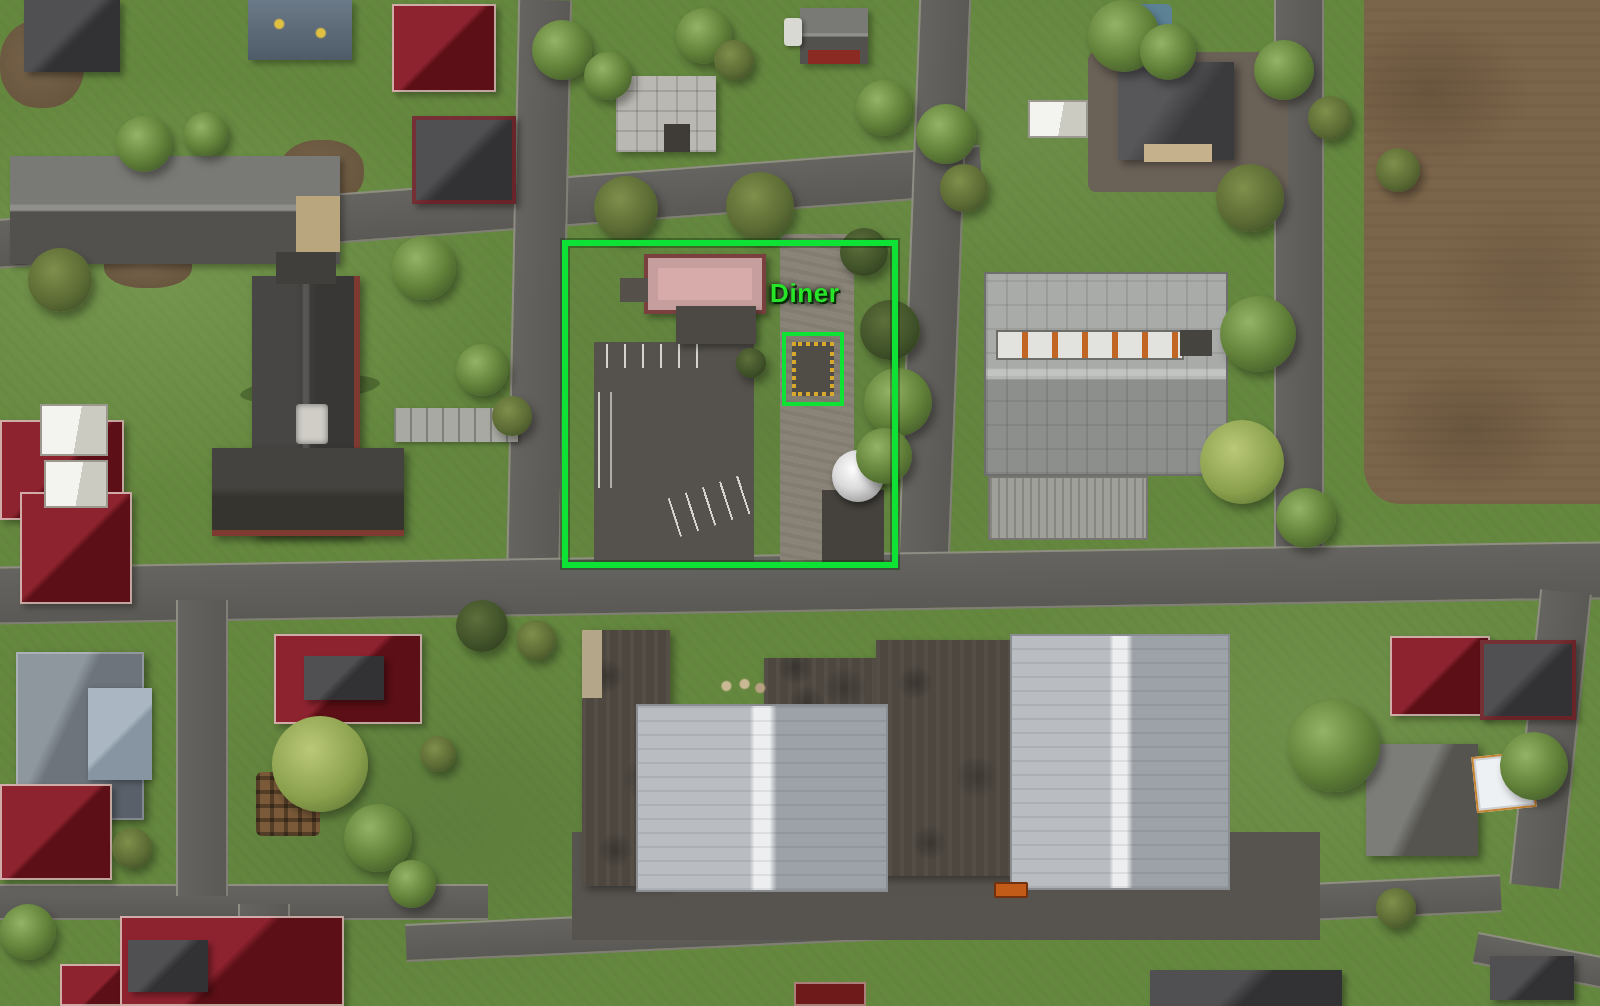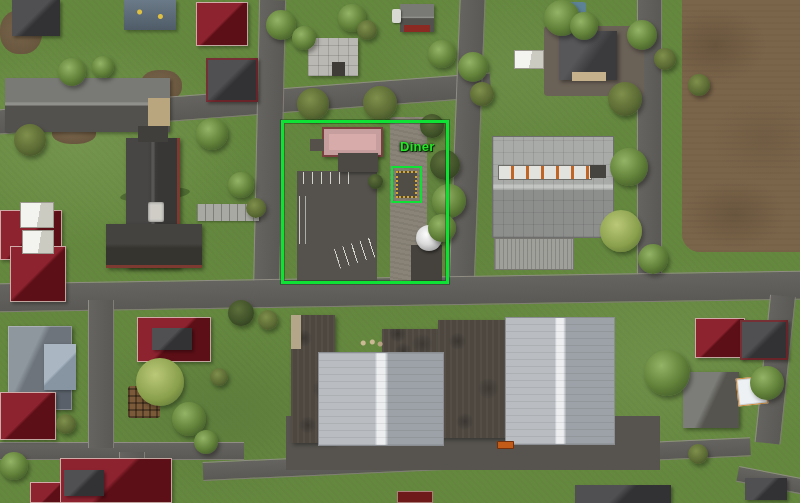--- a/index.html
+++ b/index.html
@@ -206,18 +206,18 @@
   <div class="abs tree t-green" style="left:172px;top:402px;width:34px;height:34px;"></div>
   <div class="abs tree t-green" style="left:194px;top:430px;width:24px;height:24px;"></div>
   <div class="abs tree t-olive" style="left:56px;top:414px;width:20px;height:20px;"></div>
   <div class="abs tree t-green" style="left:0;top:452px;width:28px;height:28px;"></div>
   <div class="abs tree t-olive" style="left:210px;top:368px;width:18px;height:18px;"></div>
   <div class="abs tree t-green" style="left:644px;top:350px;width:46px;height:46px;"></div>
   <div class="abs tree t-green" style="left:750px;top:366px;width:34px;height:34px;"></div>
   <div class="abs tree t-olive" style="left:688px;top:444px;width:20px;height:20px;"></div>
 
   <div class="abs highlight-rect" style="left:281px;top:120px;width:168px;height:164px;box-sizing:border-box;"></div>
-  <div class="abs diner-label" style="left:400px;top:139px;">Diner</div>
+  <div class="abs diner-label" style="left:385px;top:139px;">Diner</div>
   <div class="abs marker-outer" style="left:391px;top:166px;width:31px;height:37px;">
     <div class="marker-inner"></div>
   </div>
 
 </div>
 
 </body></html>

